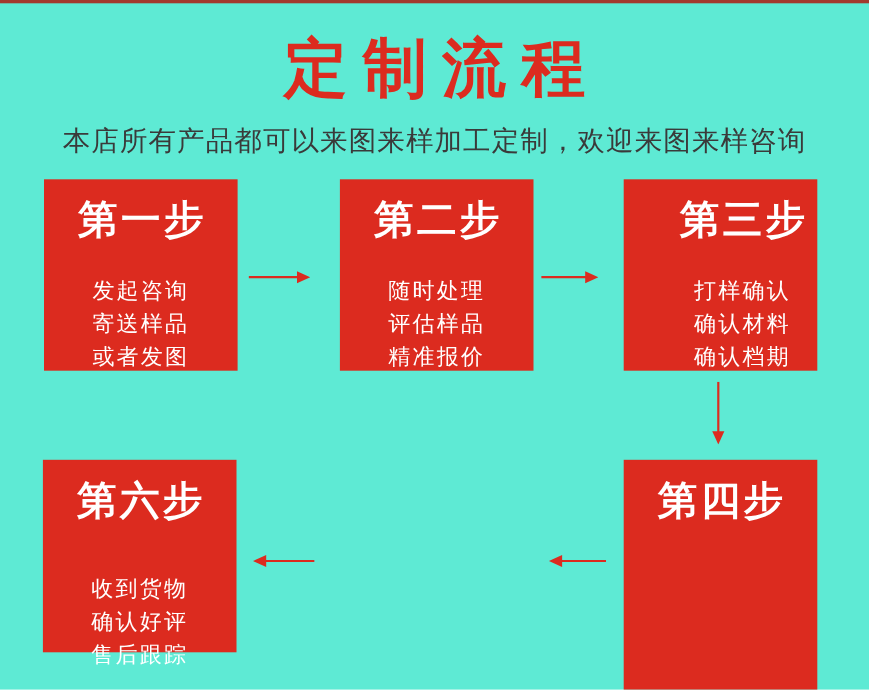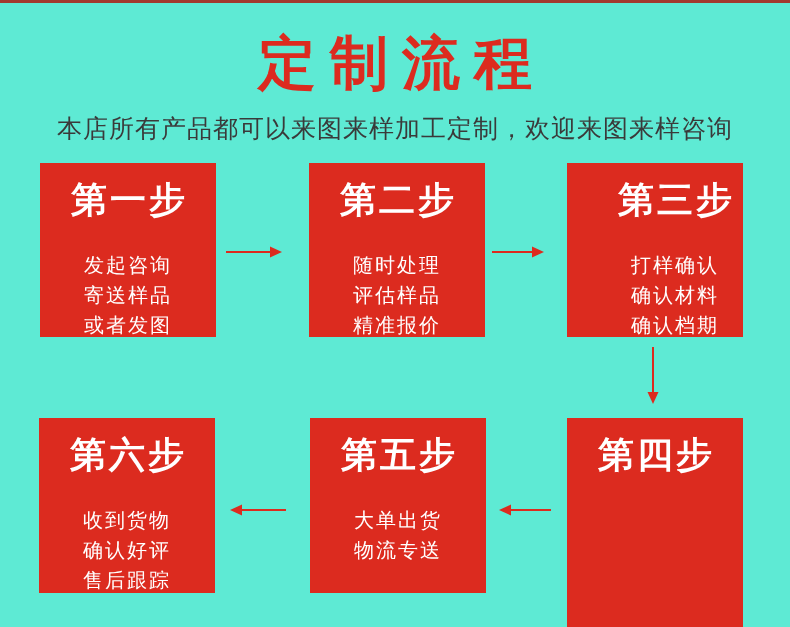--- a/index.html
+++ b/index.html
@@ -82,21 +82,21 @@
     line-height: 21px;
     letter-spacing: 2px;
     text-align: center;
     white-space: nowrap;
   }
   .pos-1 { left: 40px;  top: 163px; }
   .pos-2 { left: 309px; top: 163px; }
   .pos-3 { left: 567px; top: 163px; padding-left: 40px; }
   .pos-4 { left: 567px; top: 418px; height: 211px; }
   .pos-5 { left: 310px; top: 418px; height: 175px; }
-  .pos-6 { left: 39px;  top: 418px; height: 175px; }
+  .pos-6 { left: 39px;  top: 418px; height: 175px; gap: 16px; }
   .flow-arrow {
     position: absolute;
     display: block;
   }
   .flow-arrow line    { stroke: var(--accent-red, #dc2b1f); stroke-width: 2; }
   .flow-arrow polygon { fill:   var(--accent-red, #dc2b1f); }
   .arr-1 { left: 226px; top: 244px; }
   .arr-2 { left: 492px; top: 244px; }
   .arr-3 { left: 645px; top: 347px; }
   .arr-4 { left: 499px; top: 502px; }
@@ -137,27 +137,20 @@
       <div class="step-item">打样确认</div>
       <div class="step-item">确认材料</div>
       <div class="step-item">确认档期</div>
     </div>
   </div>
 
   <div class="step-box pos-4">
     <div class="step-label">第四步</div>
   </div>
 
-  <div class="step-box pos-5">
-    <div class="step-label">第五步</div>
-    <div class="step-items">
-      <div class="step-item">大单出货</div>
-      <div class="step-item">物流专送</div>
-    </div>
-  </div>
 
   <div class="step-box pos-6">
     <div class="step-label">第六步</div>
     <div class="step-items">
       <div class="step-item">收到货物</div>
       <div class="step-item">确认好评</div>
       <div class="step-item">售后跟踪</div>
     </div>
   </div>
 

